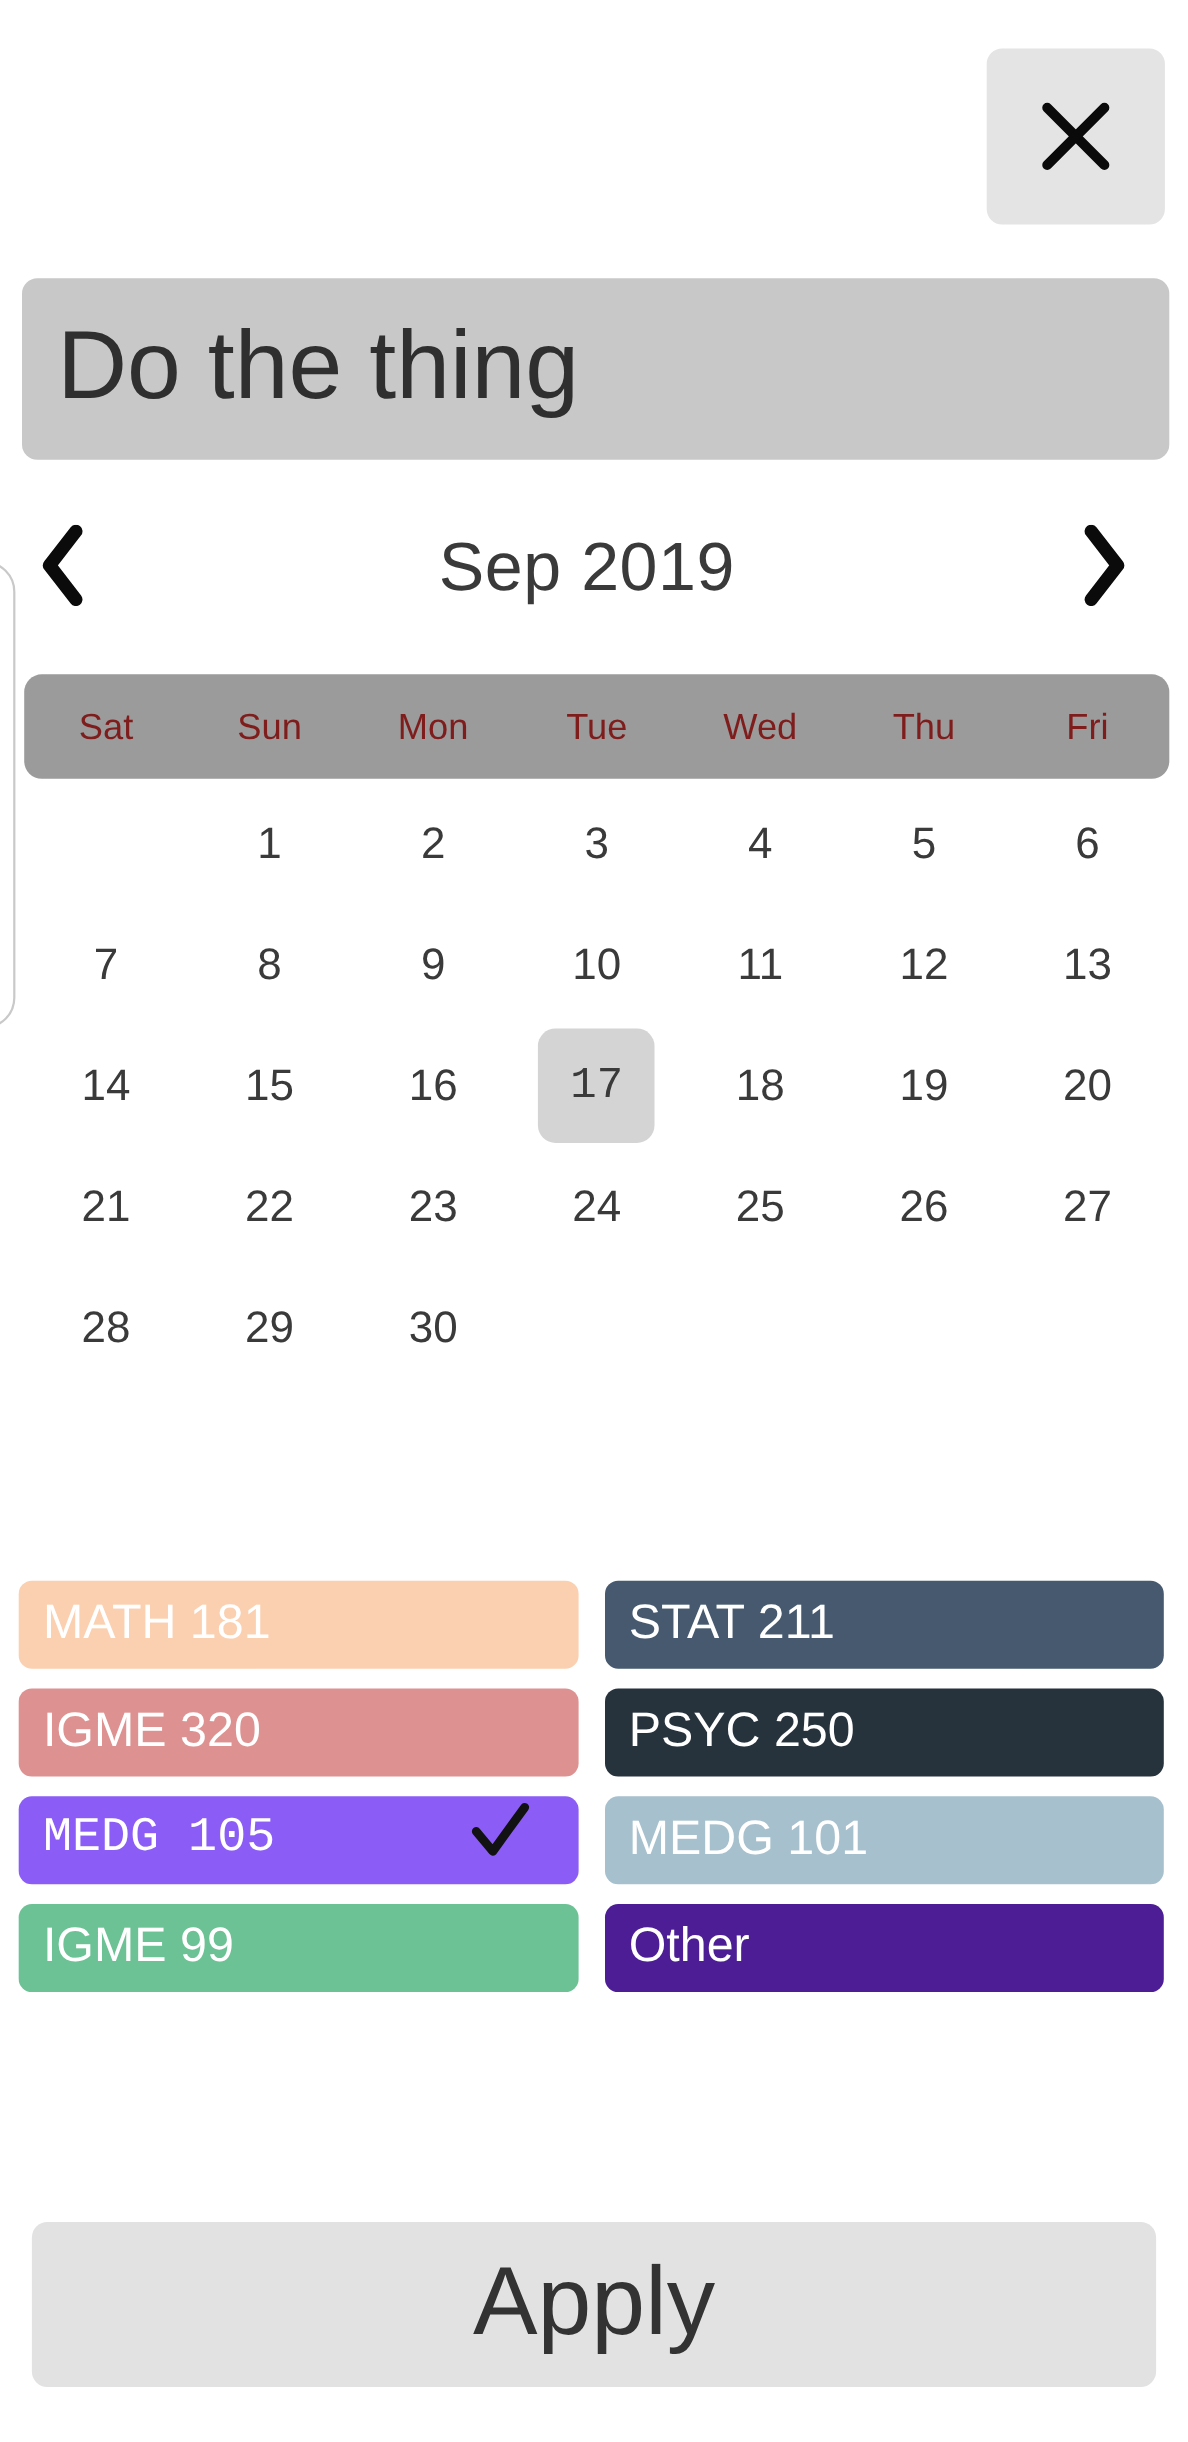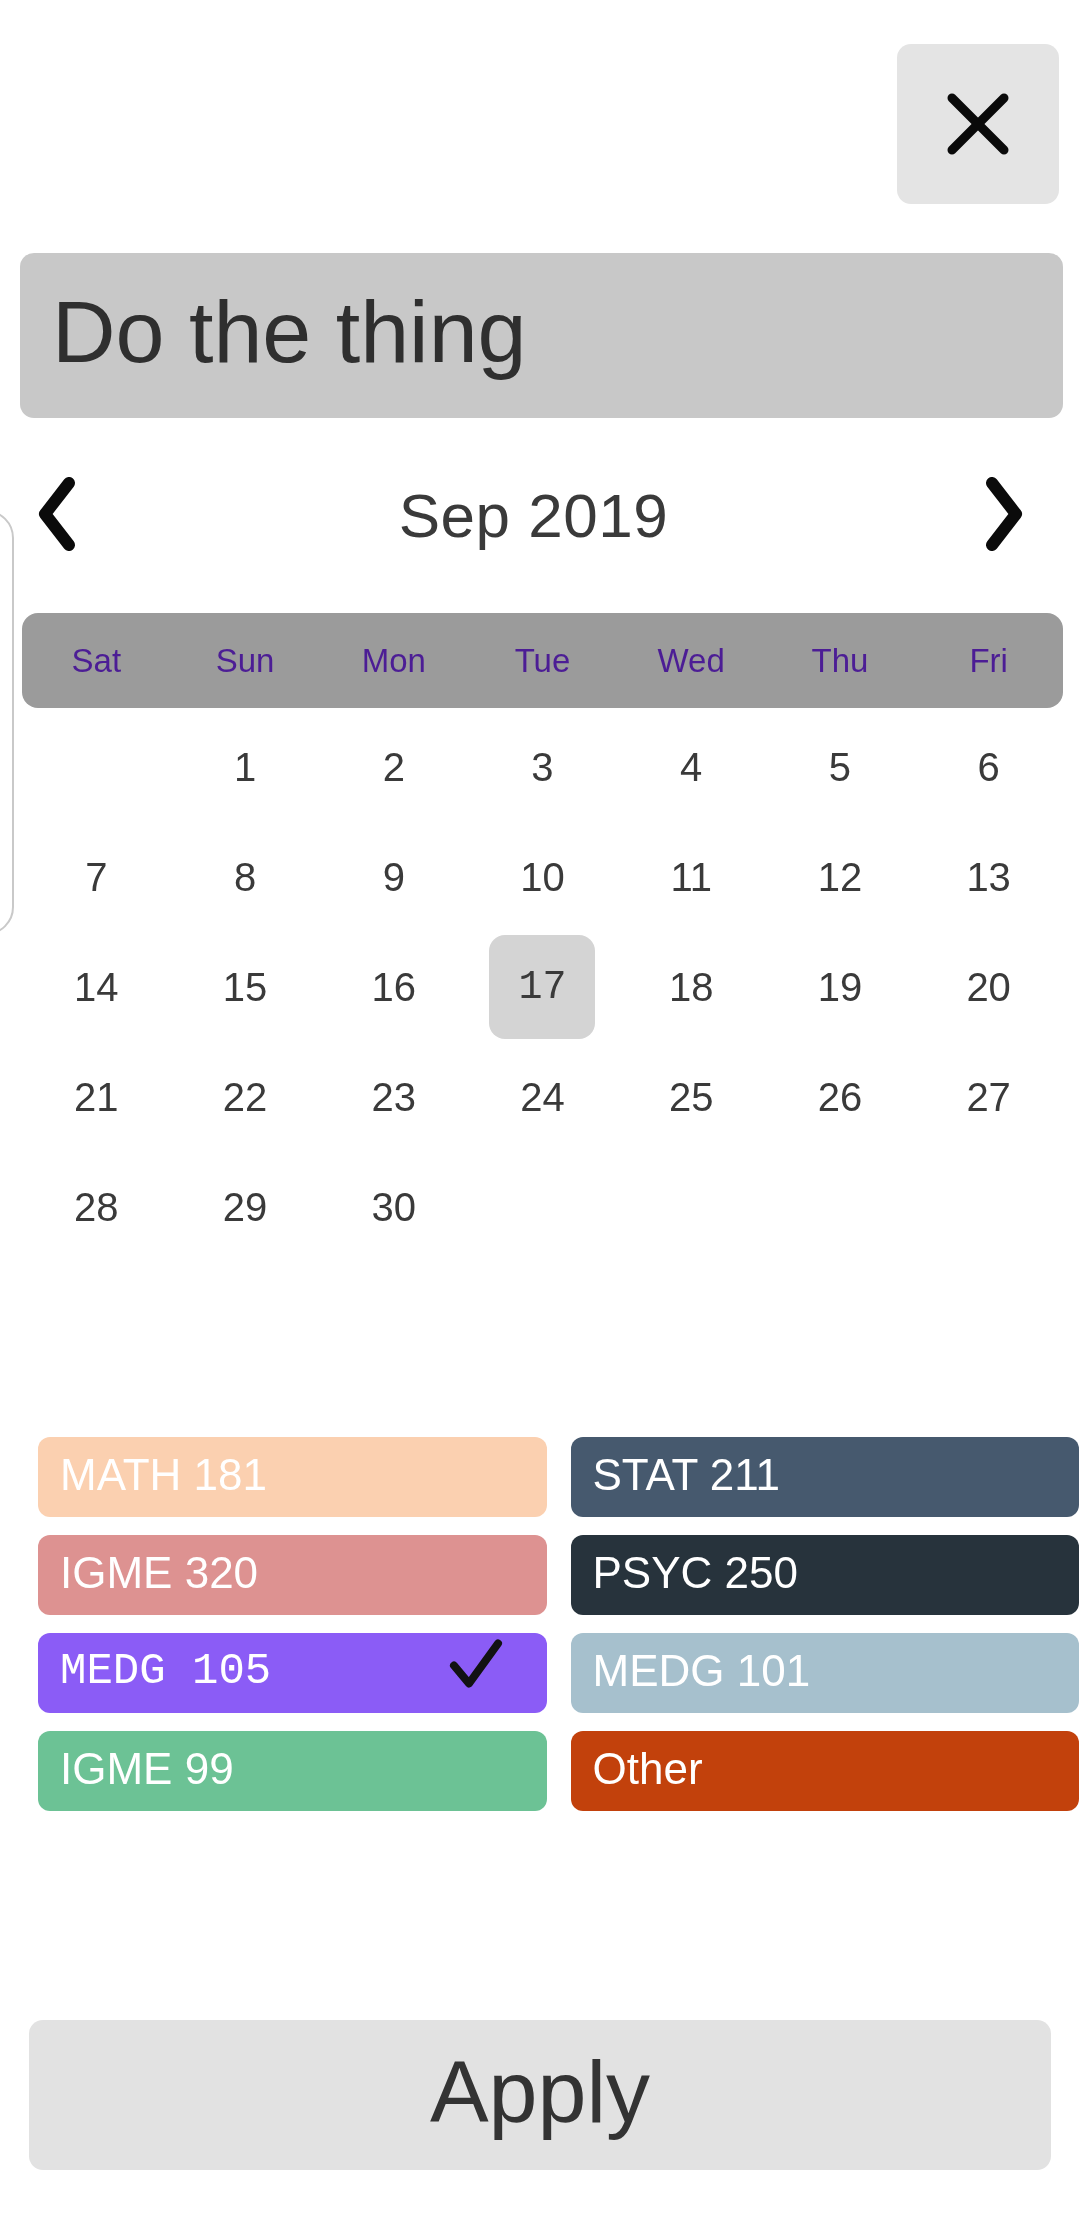--- a/index.html
+++ b/index.html
@@ -108,21 +108,21 @@
     height: 95px;
     background: #9b9b9b;
     border-radius: 16px;
     display: grid;
     grid-template-columns: repeat(7, 1fr);
     align-items: center;
   }
   .weekday-cell {
     text-align: center;
     font-size: 33px;
-    color: #4c1d95;
+    color: #7f1d1d;
   }
 
   
   .date-grid {
     position: absolute;
     left: 22px;
     top: 712px;
     width: 1041px;
     display: grid;
     grid-template-columns: repeat(7, 1fr);
@@ -146,21 +146,21 @@
     justify-content: center;
     width: 106px;
     height: 104px;
     border-radius: 16px;
   }
   .date-cell.selected .pill { background: #d4d4d4; }
 
   
   .course-grid {
     position: absolute;
-    left: 38px;
+    left: 17px;
     top: 1437px;
     width: 1041px;
     display: grid;
     grid-template-columns: repeat(2, 1fr);
     column-gap: 24px;
     row-gap: 18px;
   }
   .course-chip {
     position: relative;
     height: 80px;
@@ -361,20 +361,20 @@
         <span class="check"><svg width="58" height="58" viewBox="0 0 58 58" aria-hidden="true">
             <polyline points="7,28 22,46 51,6" fill="none" stroke="#121212" stroke-width="8" stroke-linecap="round" stroke-linejoin="round"></polyline>
           </svg></span>
       </button>
       <button class="course-chip" style="background: rgb(166, 192, 205);">
         <span class="chip-label">MEDG 101</span>
       </button>
       <button class="course-chip" style="background: rgb(108, 194, 149);">
         <span class="chip-label">IGME 99</span>
       </button>
-      <button class="course-chip" style="background: #c2410c;">
+      <button class="course-chip" style="background: #4c1d95;">
         <span class="chip-label">Other</span>
       </button>
     </div>
 
   <button class="apply-btn" style="background: rgb(226, 226, 226);">Apply</button>
 
 </div>
 
 </body></html>

